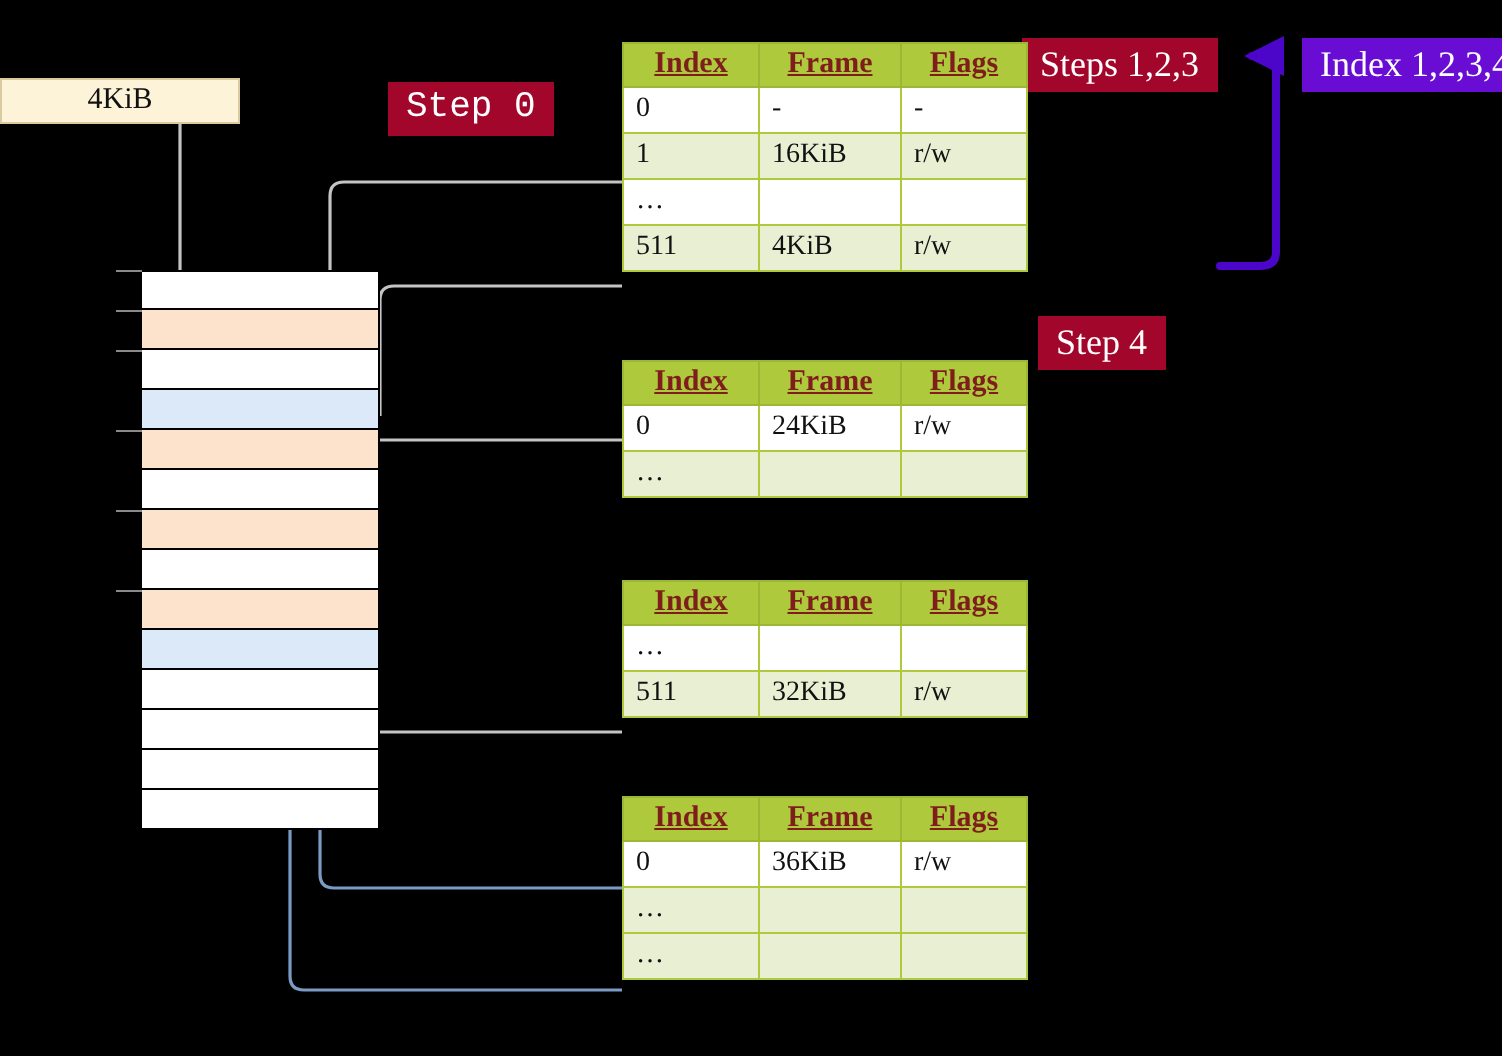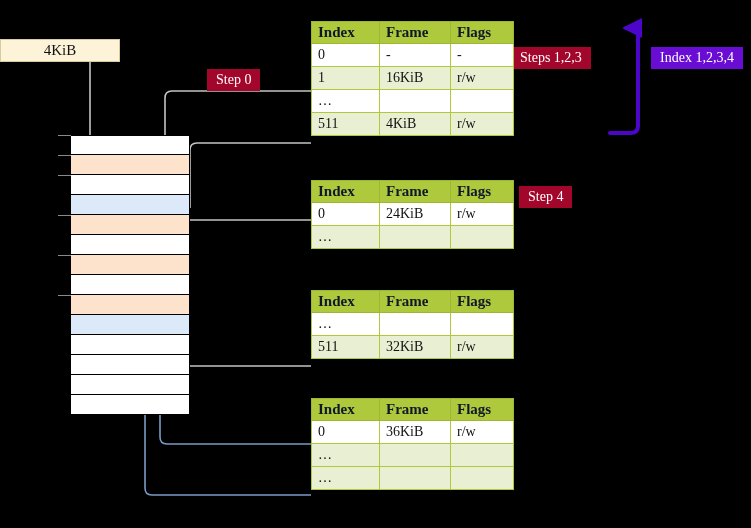--- a/index.html
+++ b/index.html
@@ -15,26 +15,26 @@
   .kib-box{
     position:absolute;left:0;top:39px;width:120px;height:23px;
     background:#fdf3d9;border:1px solid #d9cba0;
     display:flex;align-items:center;justify-content:center;
     font-size:15px;color:#111;box-sizing:border-box;
   }
 
   
   .pill{
     position:absolute;display:flex;align-items:center;justify-content:center;
-    font-size:14px;color:#ffffff;padding:2px 9px;box-sizing:border-box;
-    white-space:nowrap;line-height:1.25;margin-top:28px;
+    font-size:18px;color:#ffffff;padding:2px 9px;box-sizing:border-box;
+    white-space:nowrap;line-height:1.25;
   }
   .pill.red{background:#a3062b;}
   .pill.purple{background:#6a0dd4;}
-  #pill-step0{left:207px;top:41px;}
+  #pill-step0{left:194px;top:41px;font-family:Liberation Mono, monospace;}
   #pill-steps123{left:511px;top:19px;}
   #pill-steps1234{left:651px;top:19px;}
   #pill-step4{left:519px;top:158px;}
 
   
   .memgrid{position:absolute;left:70px;top:135px;width:120px;height:280px;}
   .memrow{width:120px;height:20px;box-sizing:border-box;
           border-left:1px solid #000;border-right:1px solid #000;
           border-bottom:1px solid #000;}
   .memrow.first{border-top:1px solid #000;}
@@ -43,22 +43,22 @@
   .memrow.blue{background:#dce9f8;}
 
   
   .tick{position:absolute;left:58px;width:13px;height:0;
         border-top:1px solid #8a8a8a;}
 
   
   table.ptab{position:absolute;border-collapse:collapse;
              font-size:14px;background:#ffffff;}
   table.ptab th{
-    background:#aec93b;color:#0f172a;font-weight:bold;text-align:left;
-    padding:2px 6px;border:1px solid #9cb733;font-size:15px;
+    background:#aec93b;color:#7f1d1d;font-weight:bold;text-align:center;
+    padding:2px 6px;border:1px solid #9cb733;font-size:15px;text-decoration:underline;
   }
   table.ptab td{
     border:1px solid #aec93b;padding:2px 6px;color:#111;height:18px;
     font-size:14px;
   }
   tr.alt td{background:#e9efd2;}
   tr.plain td{background:#ffffff;}
   td.hl{background:#ffff99;}
   .col-idx{width:55px;}
   .col-frm{width:58px;}

